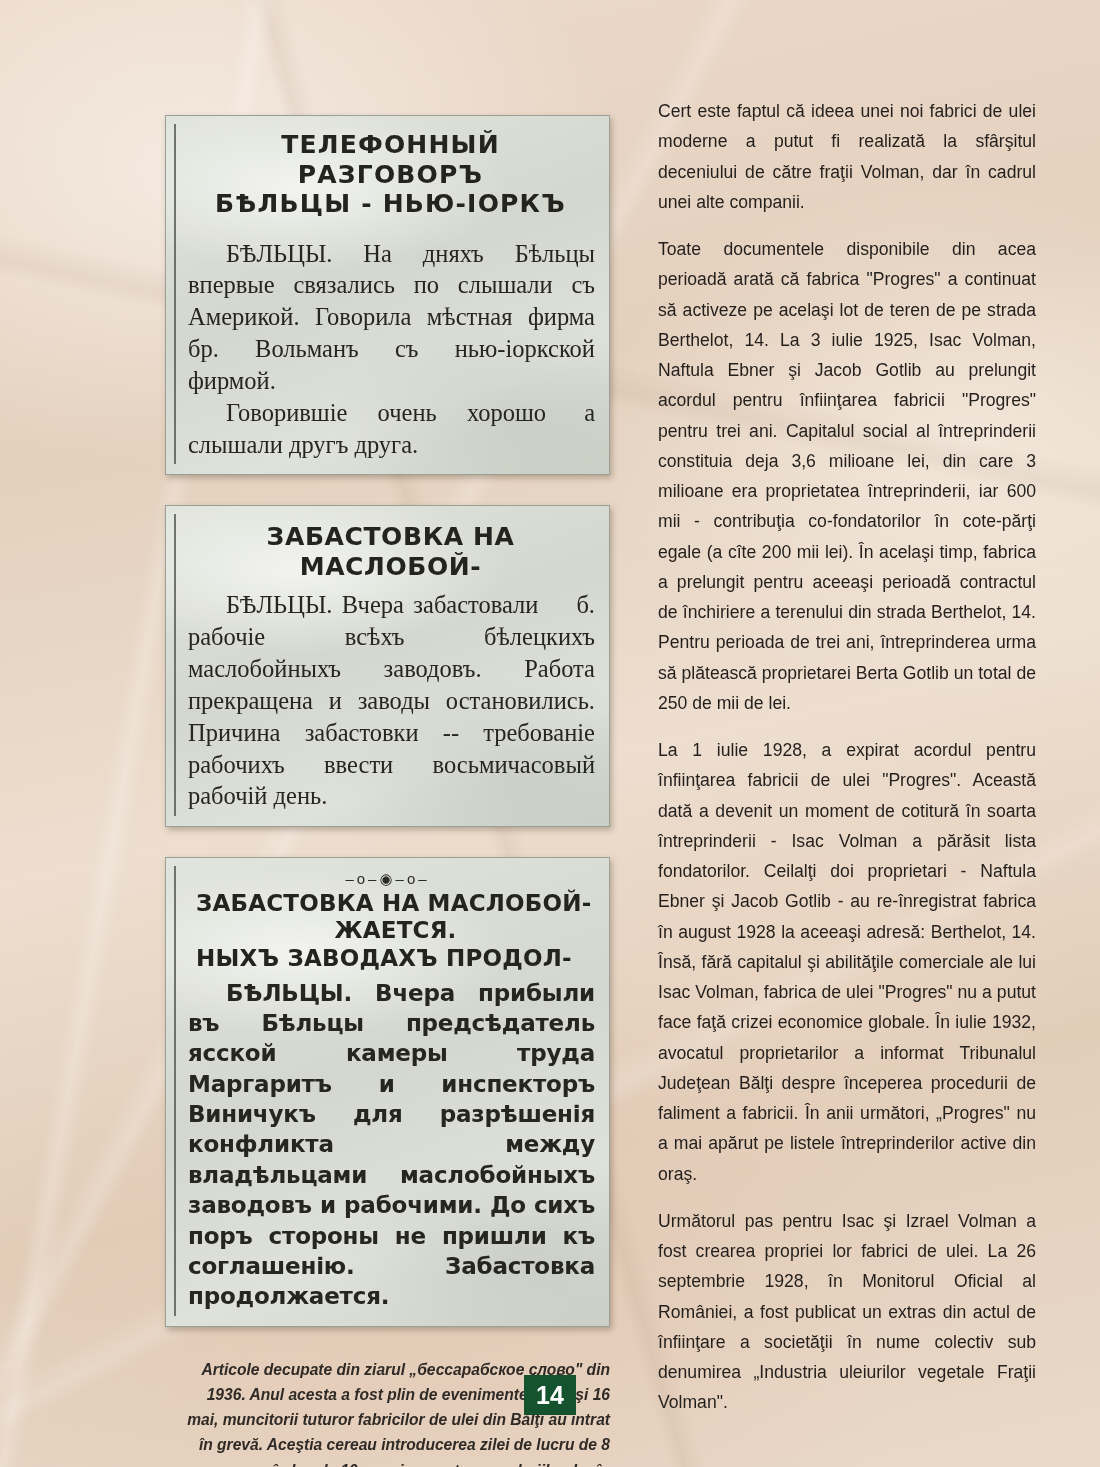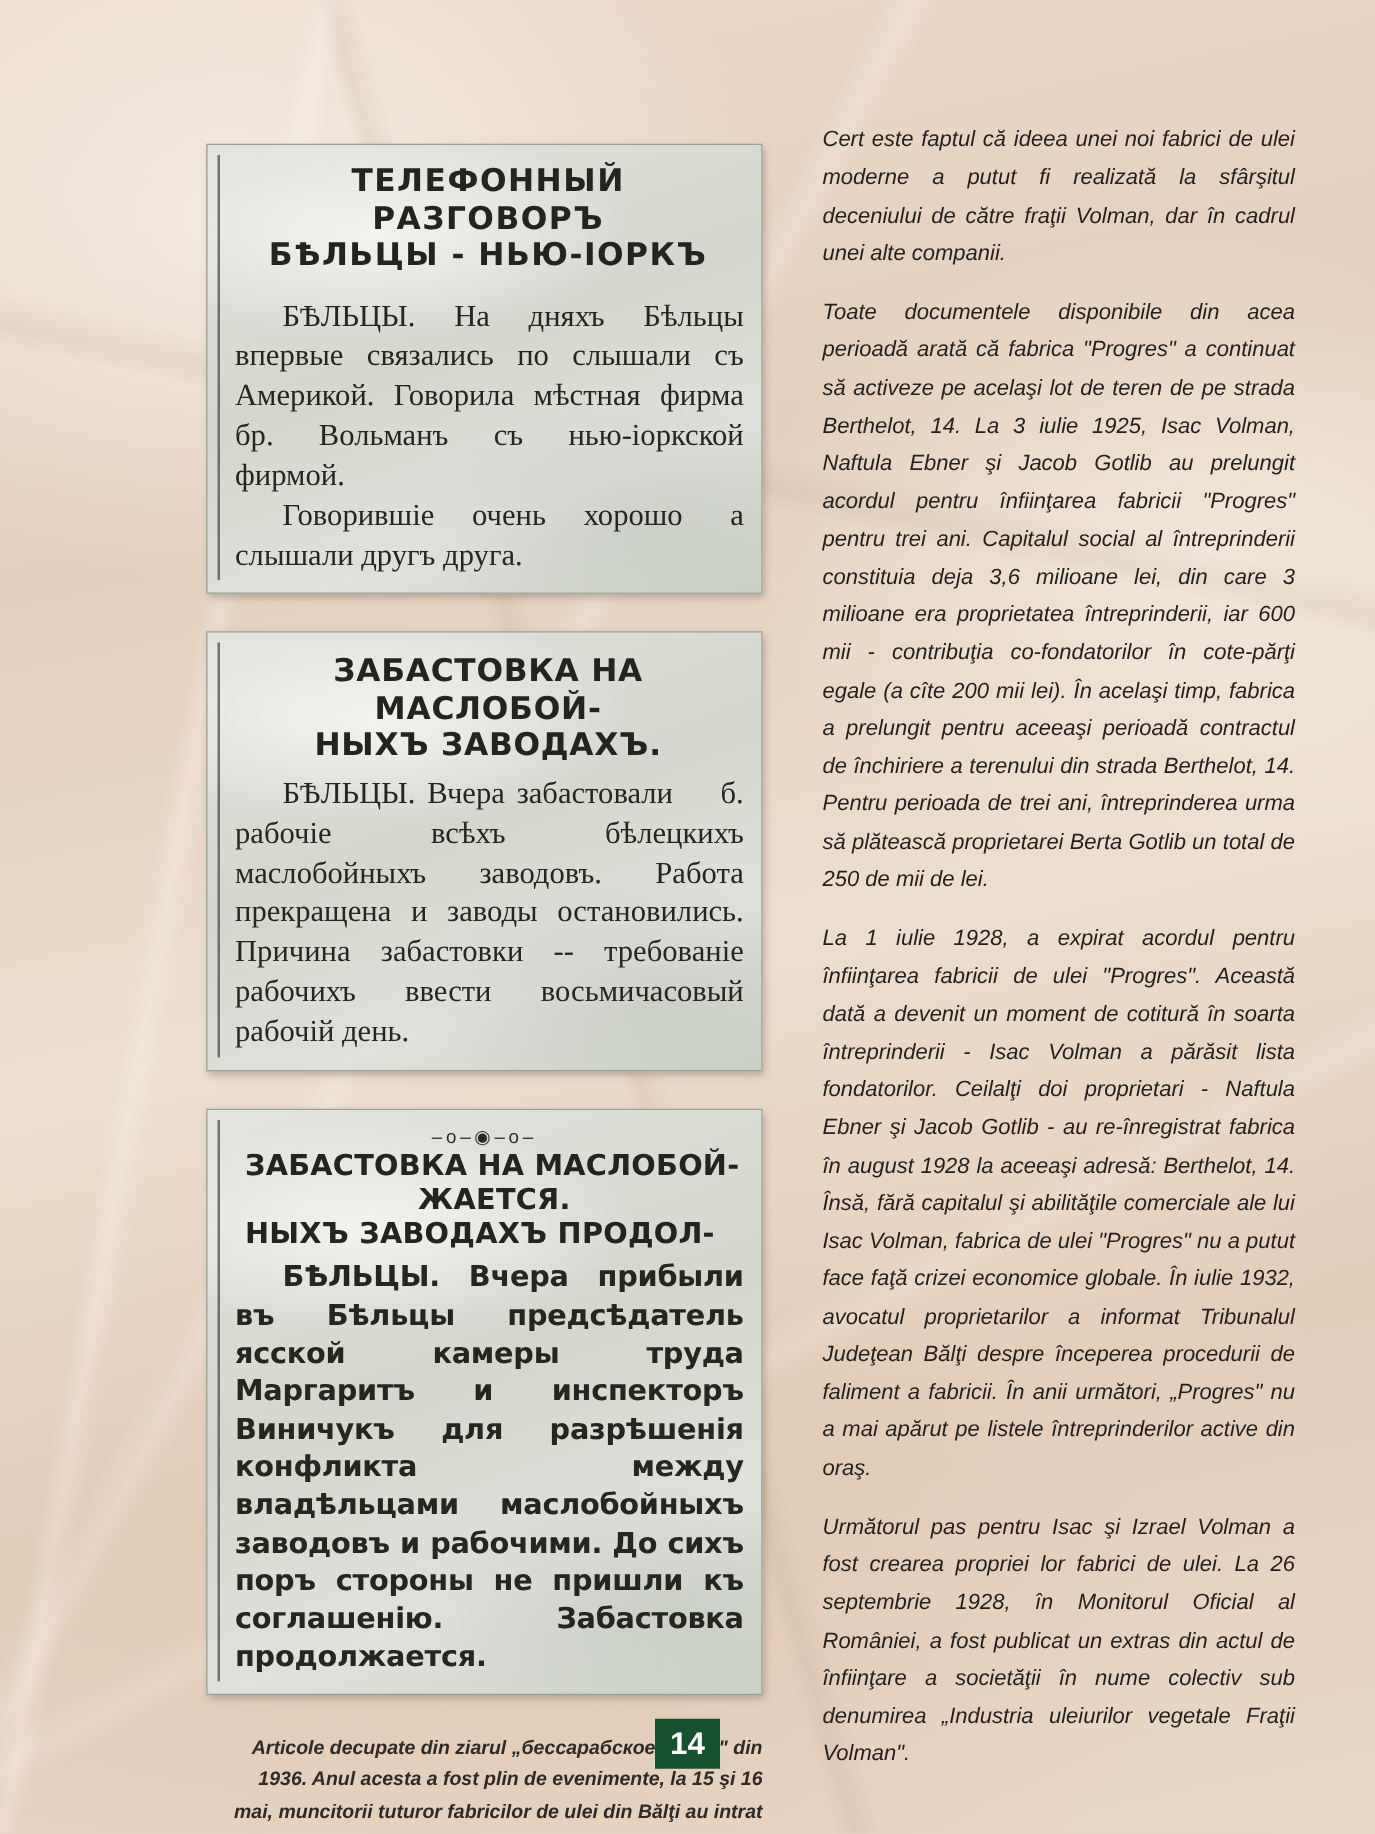--- a/index.html
+++ b/index.html
@@ -146,21 +146,20 @@
     top: 96px;
     width: 382px;
     font-family: "Liberation Sans", sans-serif;
     font-size: 17.6px;
     line-height: 1.72;
     color: #231f1c;
     text-align: justify;
   }
   .text-col p {
     margin: 0 4px 17px 0;
-    font-style: italic;
   }
   .text-col p:last-child { margin-bottom: 0; }
 
   
   .pagenum {
     position: absolute;
     left: 524px;
     top: 1375px;
     width: 52px;
     height: 40px;
@@ -194,21 +193,20 @@
         <span class="indent">
           <span class="clip-sig">а</span>
           <span>Говорившіе очень хорошо слышали другъ друга.</span>
         </span>
       </div>
     </div>
 
     <div class="clipping clip2">
       <div class="clip-head">
         <div>ЗАБАСТОВКА НА МАСЛОБОЙ-</div>
-        <div>НЫХЪ ЗАВОДАХЪ.</div>
       </div>
       <div class="clip-body">
         <span class="indent">
           <span class="clip-sig">б.</span>
           <span>БѢЛЬЦЫ. Вчера забастовали рабочіе всѣхъ бѣлецкихъ маслобойныхъ заводовъ. Работа прекращена и заводы остановились. Причина забастовки -- требованіе рабочихъ ввести восьмичасовый рабочій день.</span>
         </span>
       </div>
     </div>
 
     <div class="clipping clip3">

